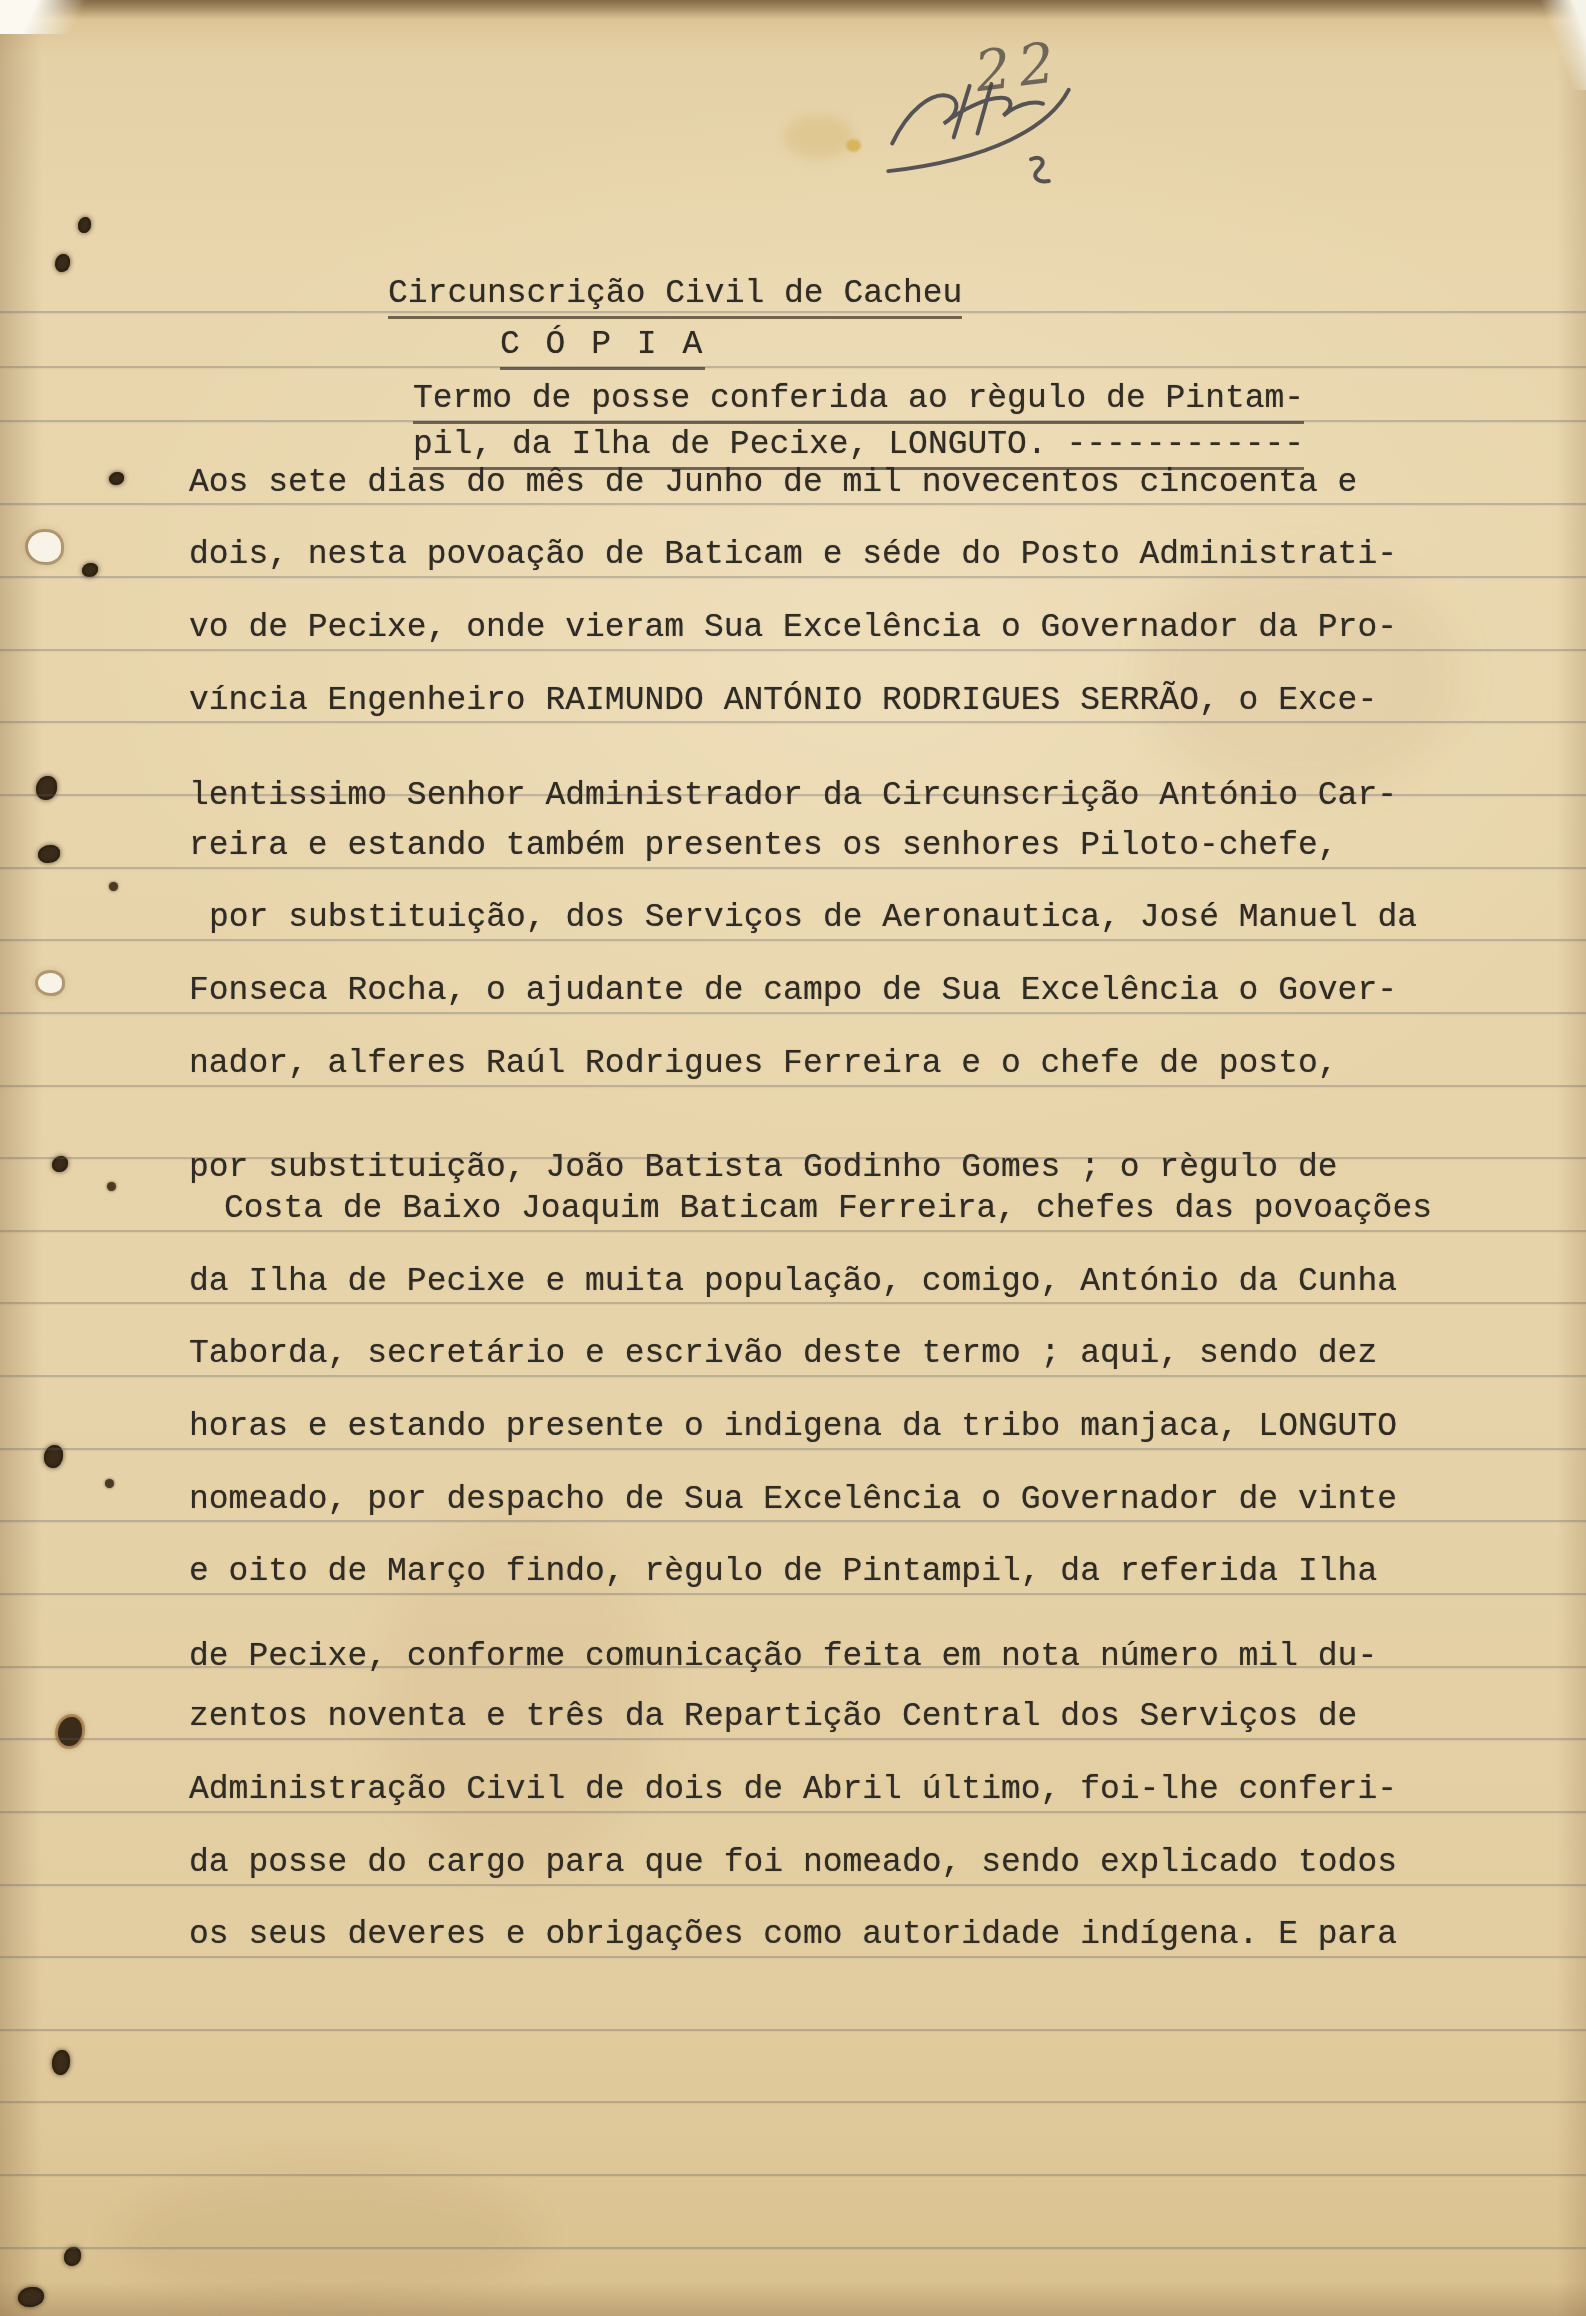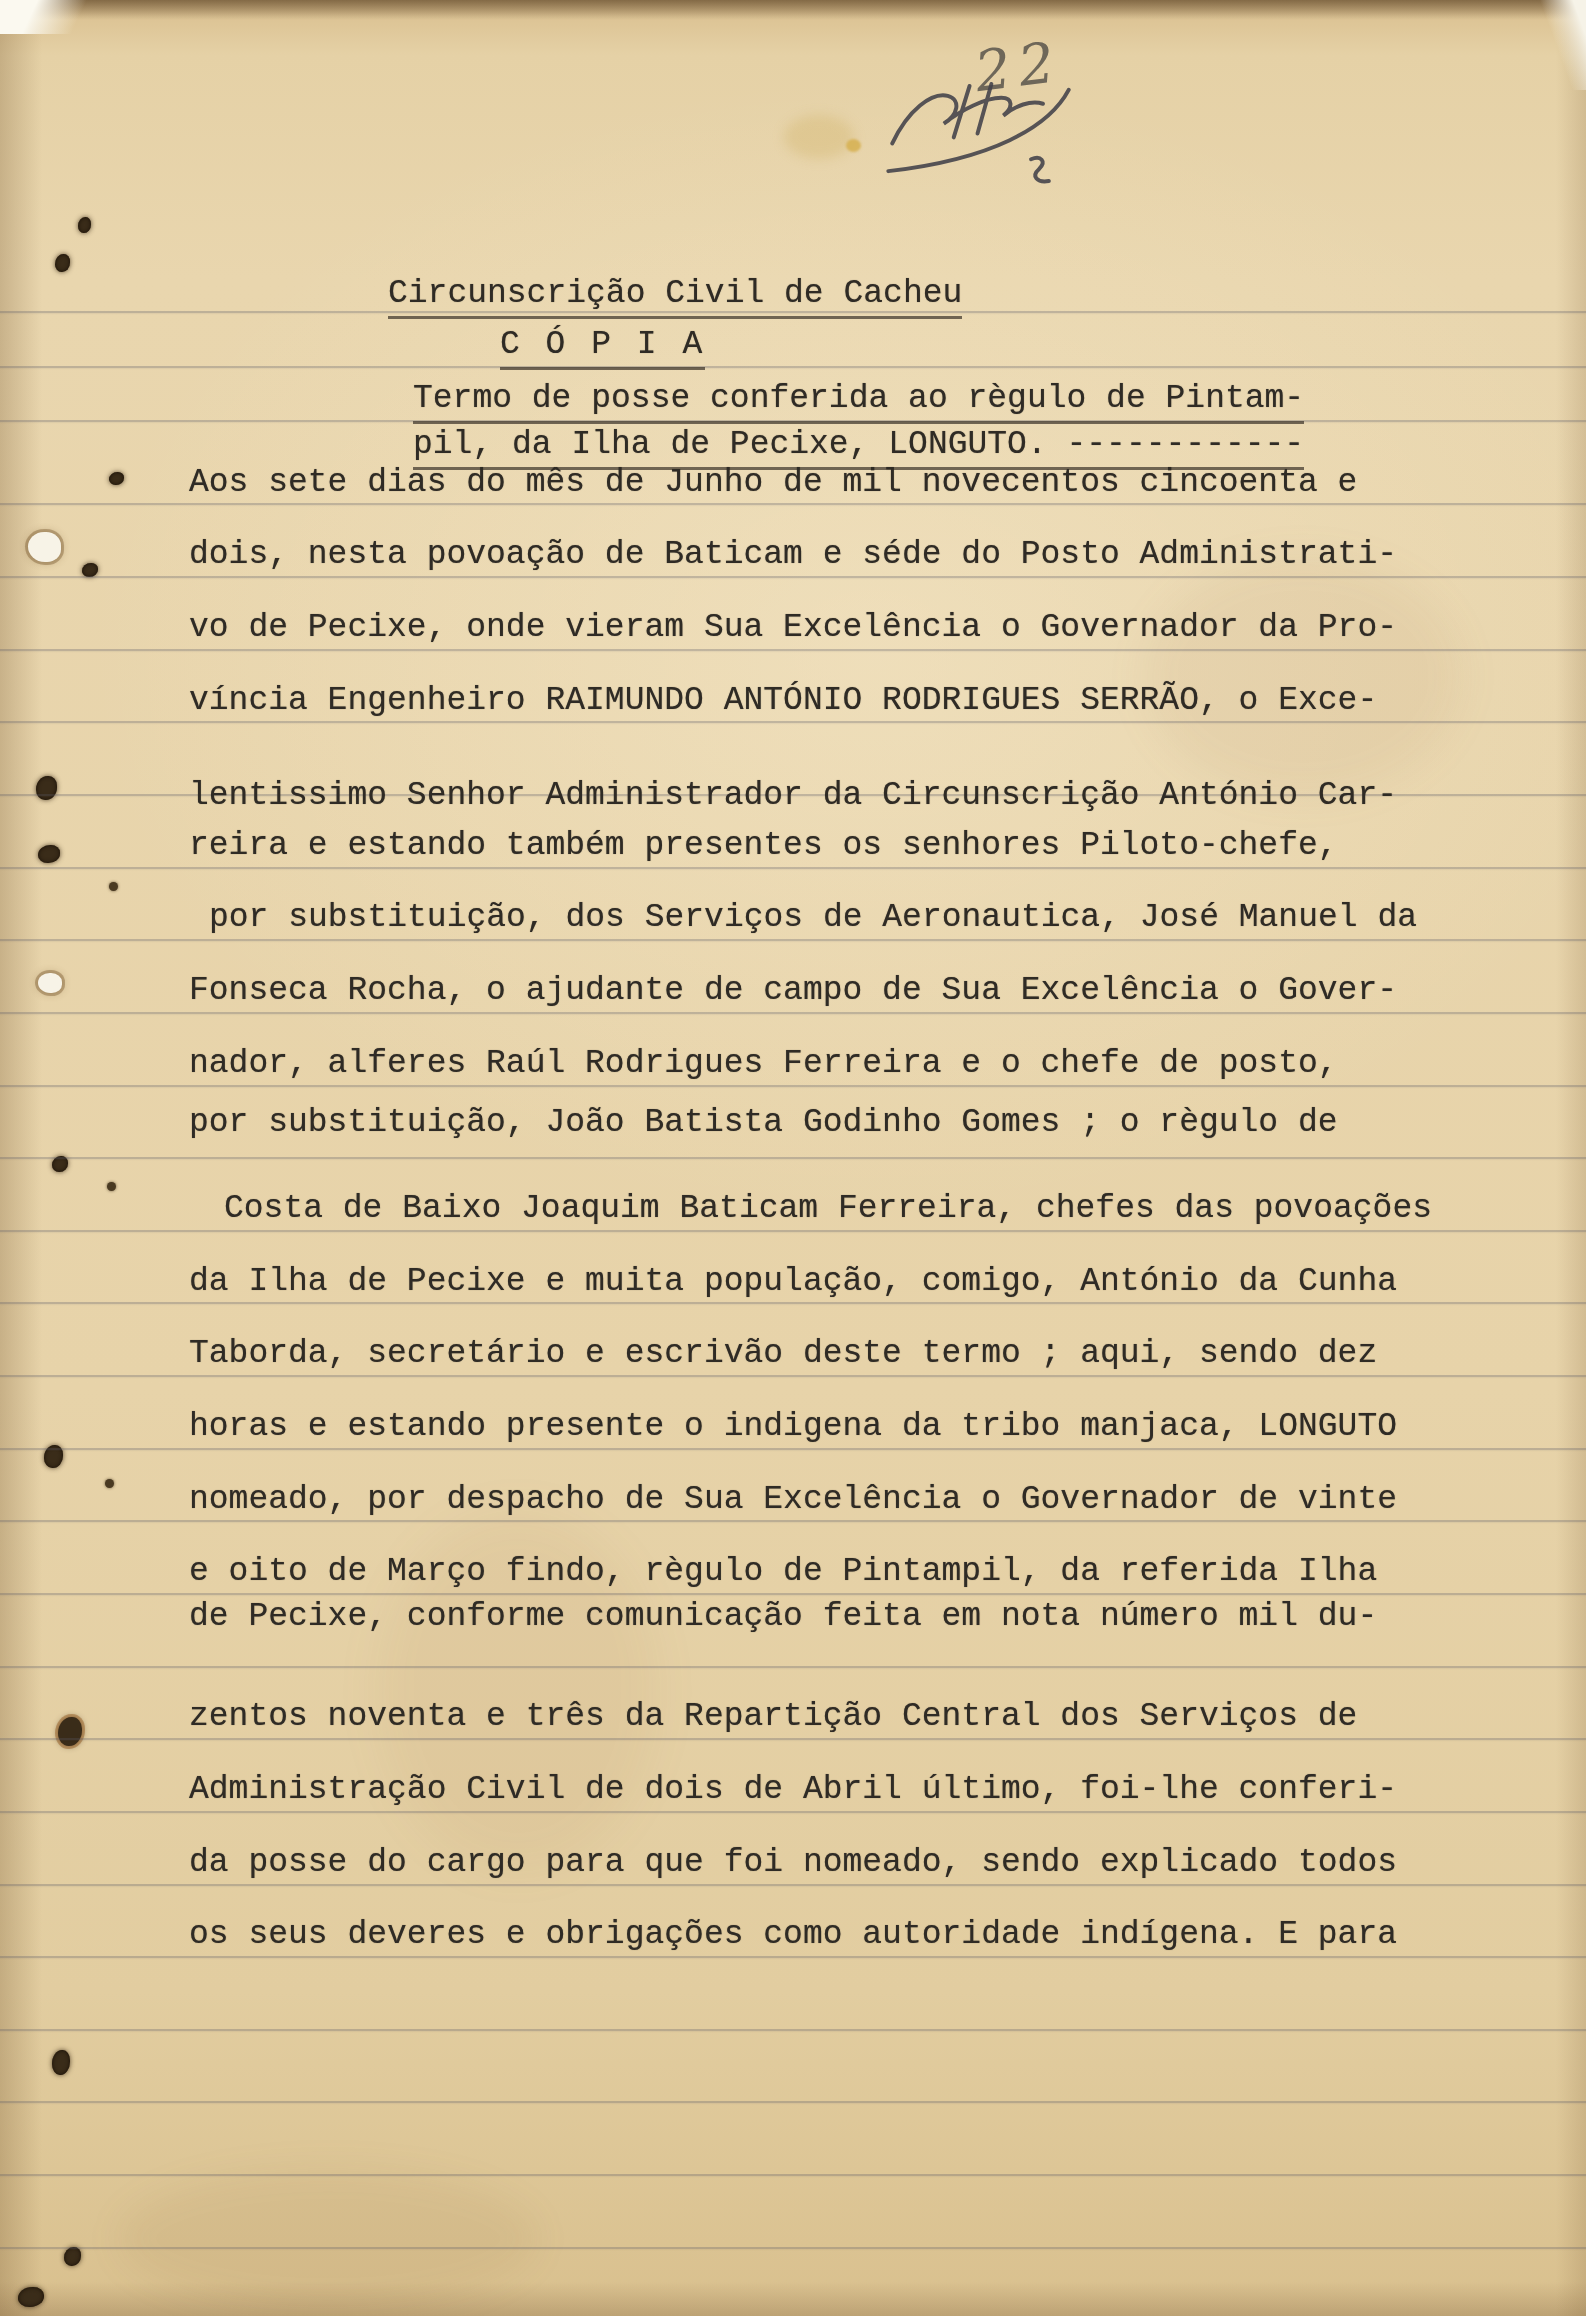--- a/index.html
+++ b/index.html
@@ -126,27 +126,27 @@
 
   <span class="tl body-line" style="top:466px;">Aos sete dias do mês de Junho de mil novecentos cincoenta e</span>
   <span class="tl body-line" style="top:538px;">dois, nesta povoação de Baticam e séde do Posto Administrati-</span>
   <span class="tl body-line" style="top:611px;">vo de Pecixe, onde vieram Sua Excelência o Governador da Pro-</span>
   <span class="tl body-line" style="top:684px;">víncia Engenheiro RAIMUNDO ANTÓNIO RODRIGUES SERRÃO, o Exce-</span>
   <span class="tl body-line" style="top:756px;margin-top:23px;">lentissimo Senhor Administrador da Circunscrição António Car-</span>
   <span class="tl body-line" style="top:829px;">reira e estando também presentes os senhores Piloto-chefe,</span>
   <span class="tl body-line" style="top:901px;margin-left:20px;">por substituição, dos Serviços de Aeronautica, José Manuel da</span>
   <span class="tl body-line" style="top:974px;">Fonseca Rocha, o ajudante de campo de Sua Excelência o Gover-</span>
   <span class="tl body-line" style="top:1047px;">nador, alferes Raúl Rodrigues Ferreira e o chefe de posto,</span>
-  <span class="tl body-line" style="top:1106px;">por substituição, João Batista Godinho Gomes ; o règulo de</span>
+  <span class="tl body-line" style="top:1151px;">por substituição, João Batista Godinho Gomes ; o règulo de</span>
   <span class="tl body-line" style="top:1192px;margin-left:35px;">Costa de Baixo Joaquim Baticam Ferreira, chefes das povoações</span>
   <span class="tl body-line" style="top:1265px;">da Ilha de Pecixe e muita população, comigo, António da Cunha</span>
   <span class="tl body-line" style="top:1337px;">Taborda, secretário e escrivão deste termo ; aqui, sendo dez</span>
   <span class="tl body-line" style="top:1410px;">horas e estando presente o indigena da tribo manjaca, LONGUTO</span>
   <span class="tl body-line" style="top:1483px;">nomeado, por despacho de Sua Excelência o Governador de vinte</span>
   <span class="tl body-line" style="top:1555px;">e oito de Março findo, règulo de Pintampil, da referida Ilha</span>
-  <span class="tl body-line" style="top:1600px;text-align:right;">de Pecixe, conforme comunicação feita em nota número mil du-</span>
+  <span class="tl body-line" style="top:1640px;text-align:right;">de Pecixe, conforme comunicação feita em nota número mil du-</span>
   <span class="tl body-line" style="top:1700px;">zentos noventa e três da Repartição Central dos Serviços de</span>
   <span class="tl body-line" style="top:1773px;">Administração Civil de dois de Abril último, foi-lhe conferi-</span>
   <span class="tl body-line" style="top:1846px;">da posse do cargo para que foi nomeado, sendo explicado todos</span>
   <span class="tl body-line" style="top:1918px;">os seus deveres e obrigações como autoridade indígena. E para</span>
 
 </div>
 
 
 </body></html>

